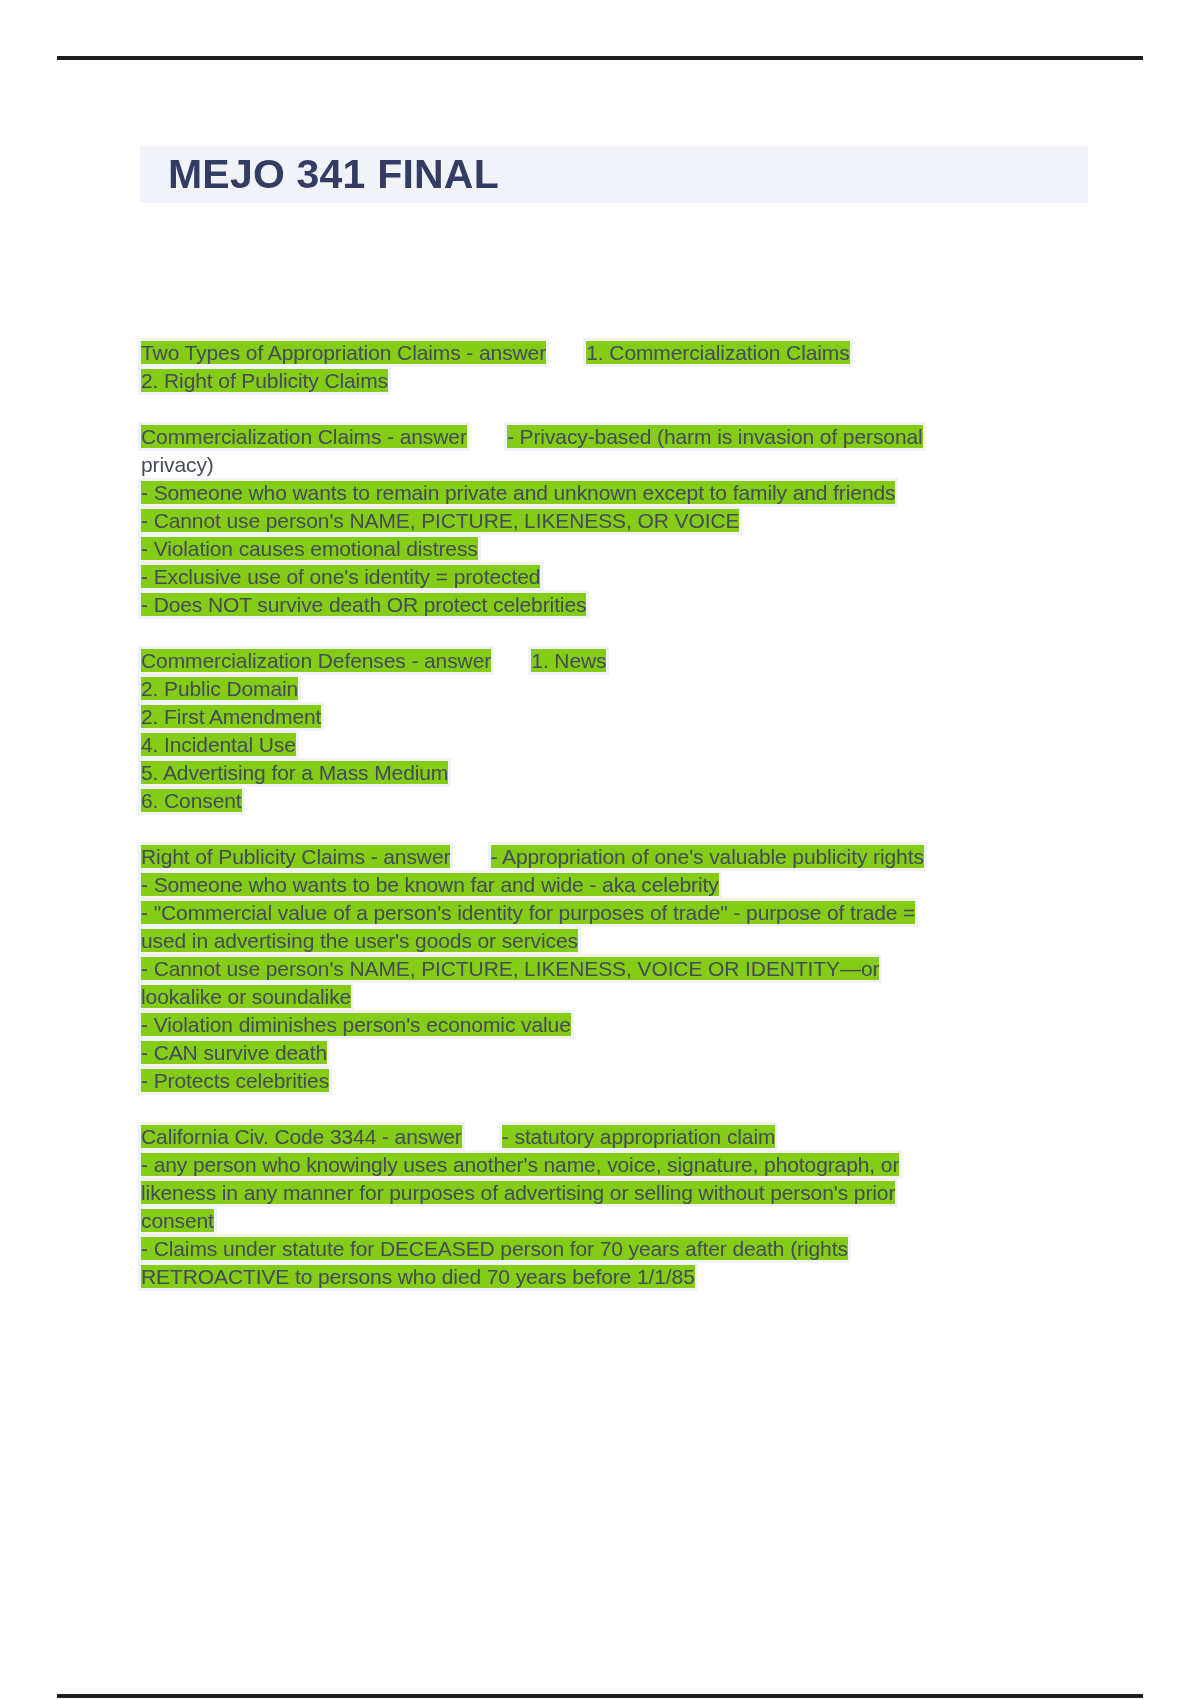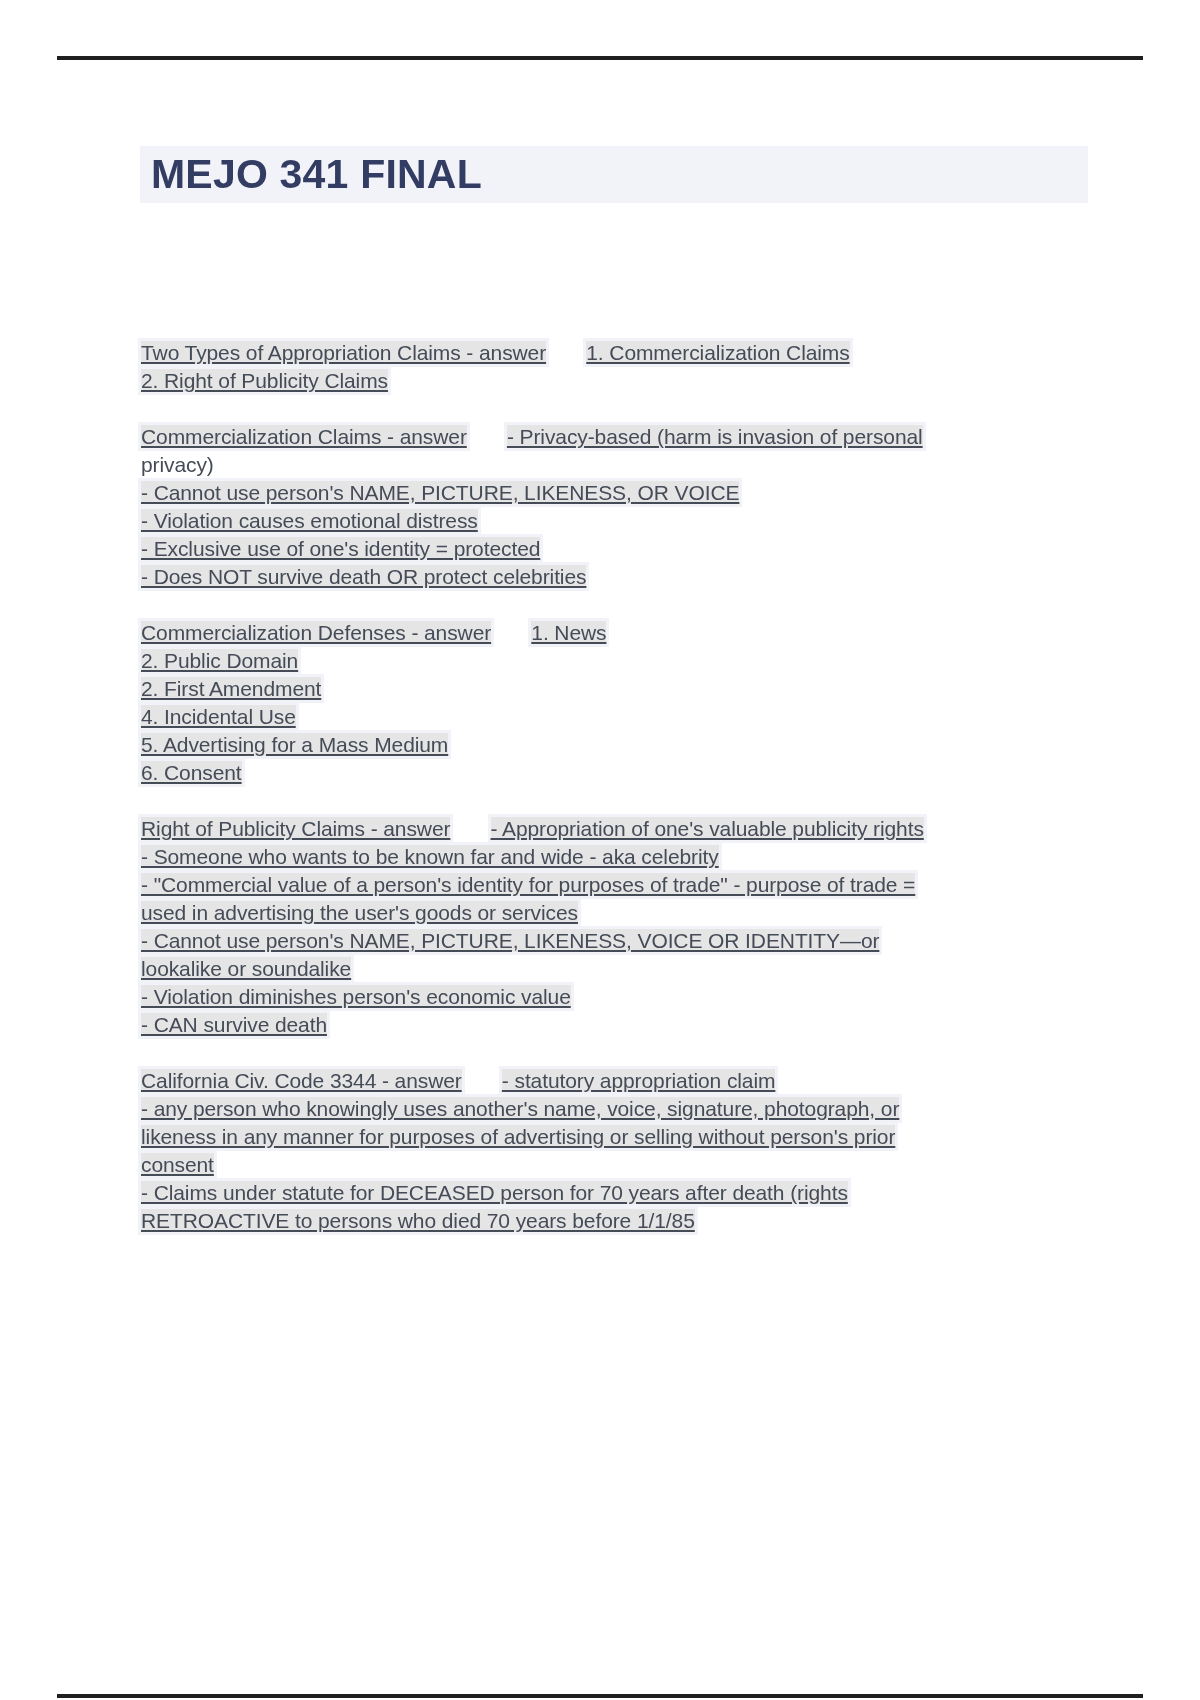--- a/index.html
+++ b/index.html
@@ -27,60 +27,60 @@
     width: 948px;
     height: 57px;
     background: #f1f3f8;
     display: flex;
     align-items: center;
   }
   .title-text {
     font-size: 41px;
     font-weight: bold;
     color: #333d63;
-    padding-left: 11px;
+    padding-left: 28px;
     letter-spacing: 0.2px;
     white-space: pre;
   }
   .content {
     position: absolute;
     left: 141px;
     top: 339px;
     width: 950px;
     font-size: 21px;
     line-height: 28px;
     color: #454b57;
     letter-spacing: -0.1px;
   }
   .para { margin: 0 0 28px 0; }
   .line { white-space: pre; }
   .hl {
-    background: #e5e5e5;
+    background: #84cc16;
     box-shadow: 0 0 0 3px #f1f3f8;
-    text-decoration: underline;
   }
 </style>
 </head>
 <body>
 
 <div class="page">
   <div class="rule rule-top"></div>
 
   <div class="title-bar">
     <span class="title-text">MEJO 341 FINAL</span>
   </div>
 
   <div class="content">
       <div class="para">
         <div class="line"><span class="hl">Two Types of Appropriation Claims - answer</span><span>       </span><span class="hl">1. Commercialization Claims</span></div>
         <div class="line"><span class="hl">2. Right of Publicity Claims</span></div>
       </div>
       <div class="para">
         <div class="line"><span class="hl">Commercialization Claims - answer</span><span>       </span><span class="hl">- Privacy-based (harm is invasion of personal</span></div>
         <div class="line"><span>privacy)</span></div>
+        <div class="line"><span class="hl">- Someone who wants to remain private and unknown except to family and friends</span></div>
         <div class="line"><span class="hl">- Cannot use person's NAME, PICTURE, LIKENESS, OR VOICE</span></div>
         <div class="line"><span class="hl">- Violation causes emotional distress</span></div>
         <div class="line"><span class="hl">- Exclusive use of one's identity = protected</span></div>
         <div class="line"><span class="hl">- Does NOT survive death OR protect celebrities</span></div>
       </div>
       <div class="para">
         <div class="line"><span class="hl">Commercialization Defenses - answer</span><span>       </span><span class="hl">1. News</span></div>
         <div class="line"><span class="hl">2. Public Domain</span></div>
         <div class="line"><span class="hl">2. First Amendment</span></div>
         <div class="line"><span class="hl">4. Incidental Use</span></div>
@@ -89,20 +89,21 @@
       </div>
       <div class="para">
         <div class="line"><span class="hl">Right of Publicity Claims - answer</span><span>       </span><span class="hl">- Appropriation of one's valuable publicity rights</span></div>
         <div class="line"><span class="hl">- Someone who wants to be known far and wide - aka celebrity</span></div>
         <div class="line"><span class="hl">- "Commercial value of a person's identity for purposes of trade" - purpose of trade =</span></div>
         <div class="line"><span class="hl">used in advertising the user's goods or services</span></div>
         <div class="line"><span class="hl">- Cannot use person's NAME, PICTURE, LIKENESS, VOICE OR IDENTITY—or</span></div>
         <div class="line"><span class="hl">lookalike or soundalike</span></div>
         <div class="line"><span class="hl">- Violation diminishes person's economic value</span></div>
         <div class="line"><span class="hl">- CAN survive death</span></div>
+        <div class="line"><span class="hl">- Protects celebrities</span></div>
       </div>
       <div class="para">
       </div>
       <div class="para">
         <div class="line"><span class="hl">California Civ. Code 3344 - answer</span><span>       </span><span class="hl">- statutory appropriation claim</span></div>
         <div class="line"><span class="hl">- any person who knowingly uses another's name, voice, signature, photograph, or</span></div>
         <div class="line"><span class="hl">likeness in any manner for purposes of advertising or selling without person's prior</span></div>
         <div class="line"><span class="hl">consent</span></div>
         <div class="line"><span class="hl">- Claims under statute for DECEASED person for 70 years after death (rights</span></div>
         <div class="line"><span class="hl">RETROACTIVE to persons who died 70 years before 1/1/85</span></div>

